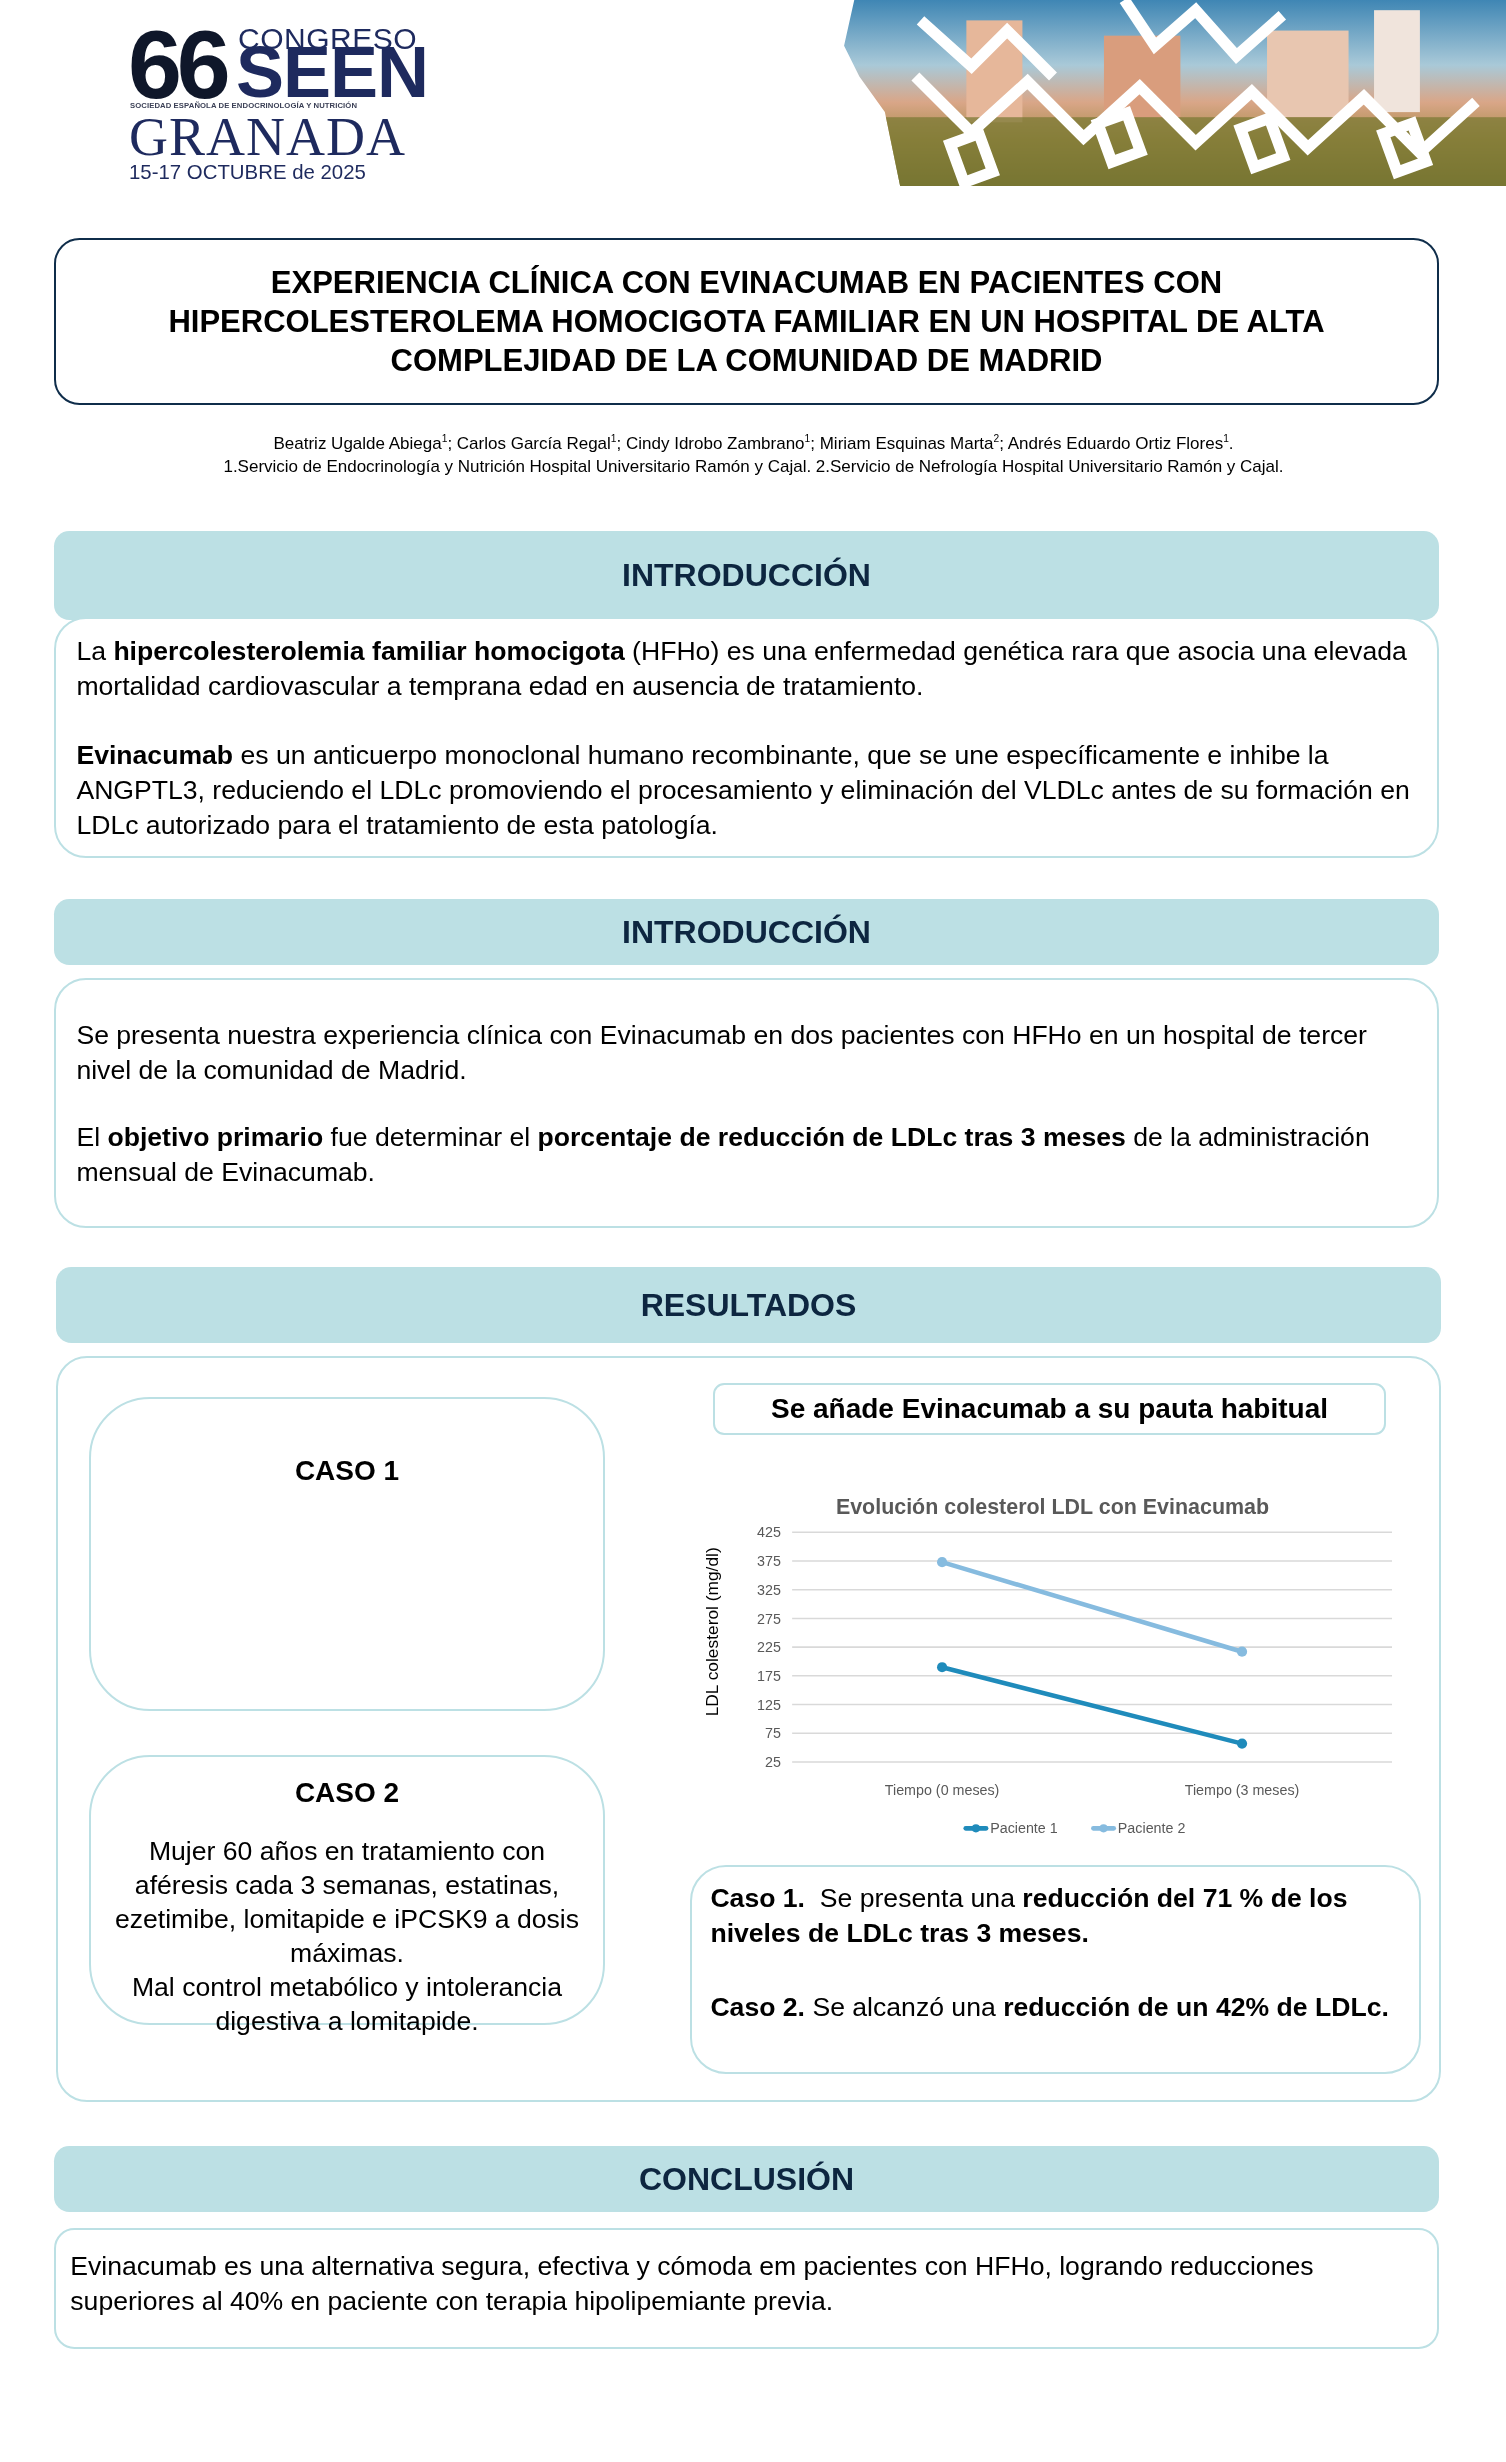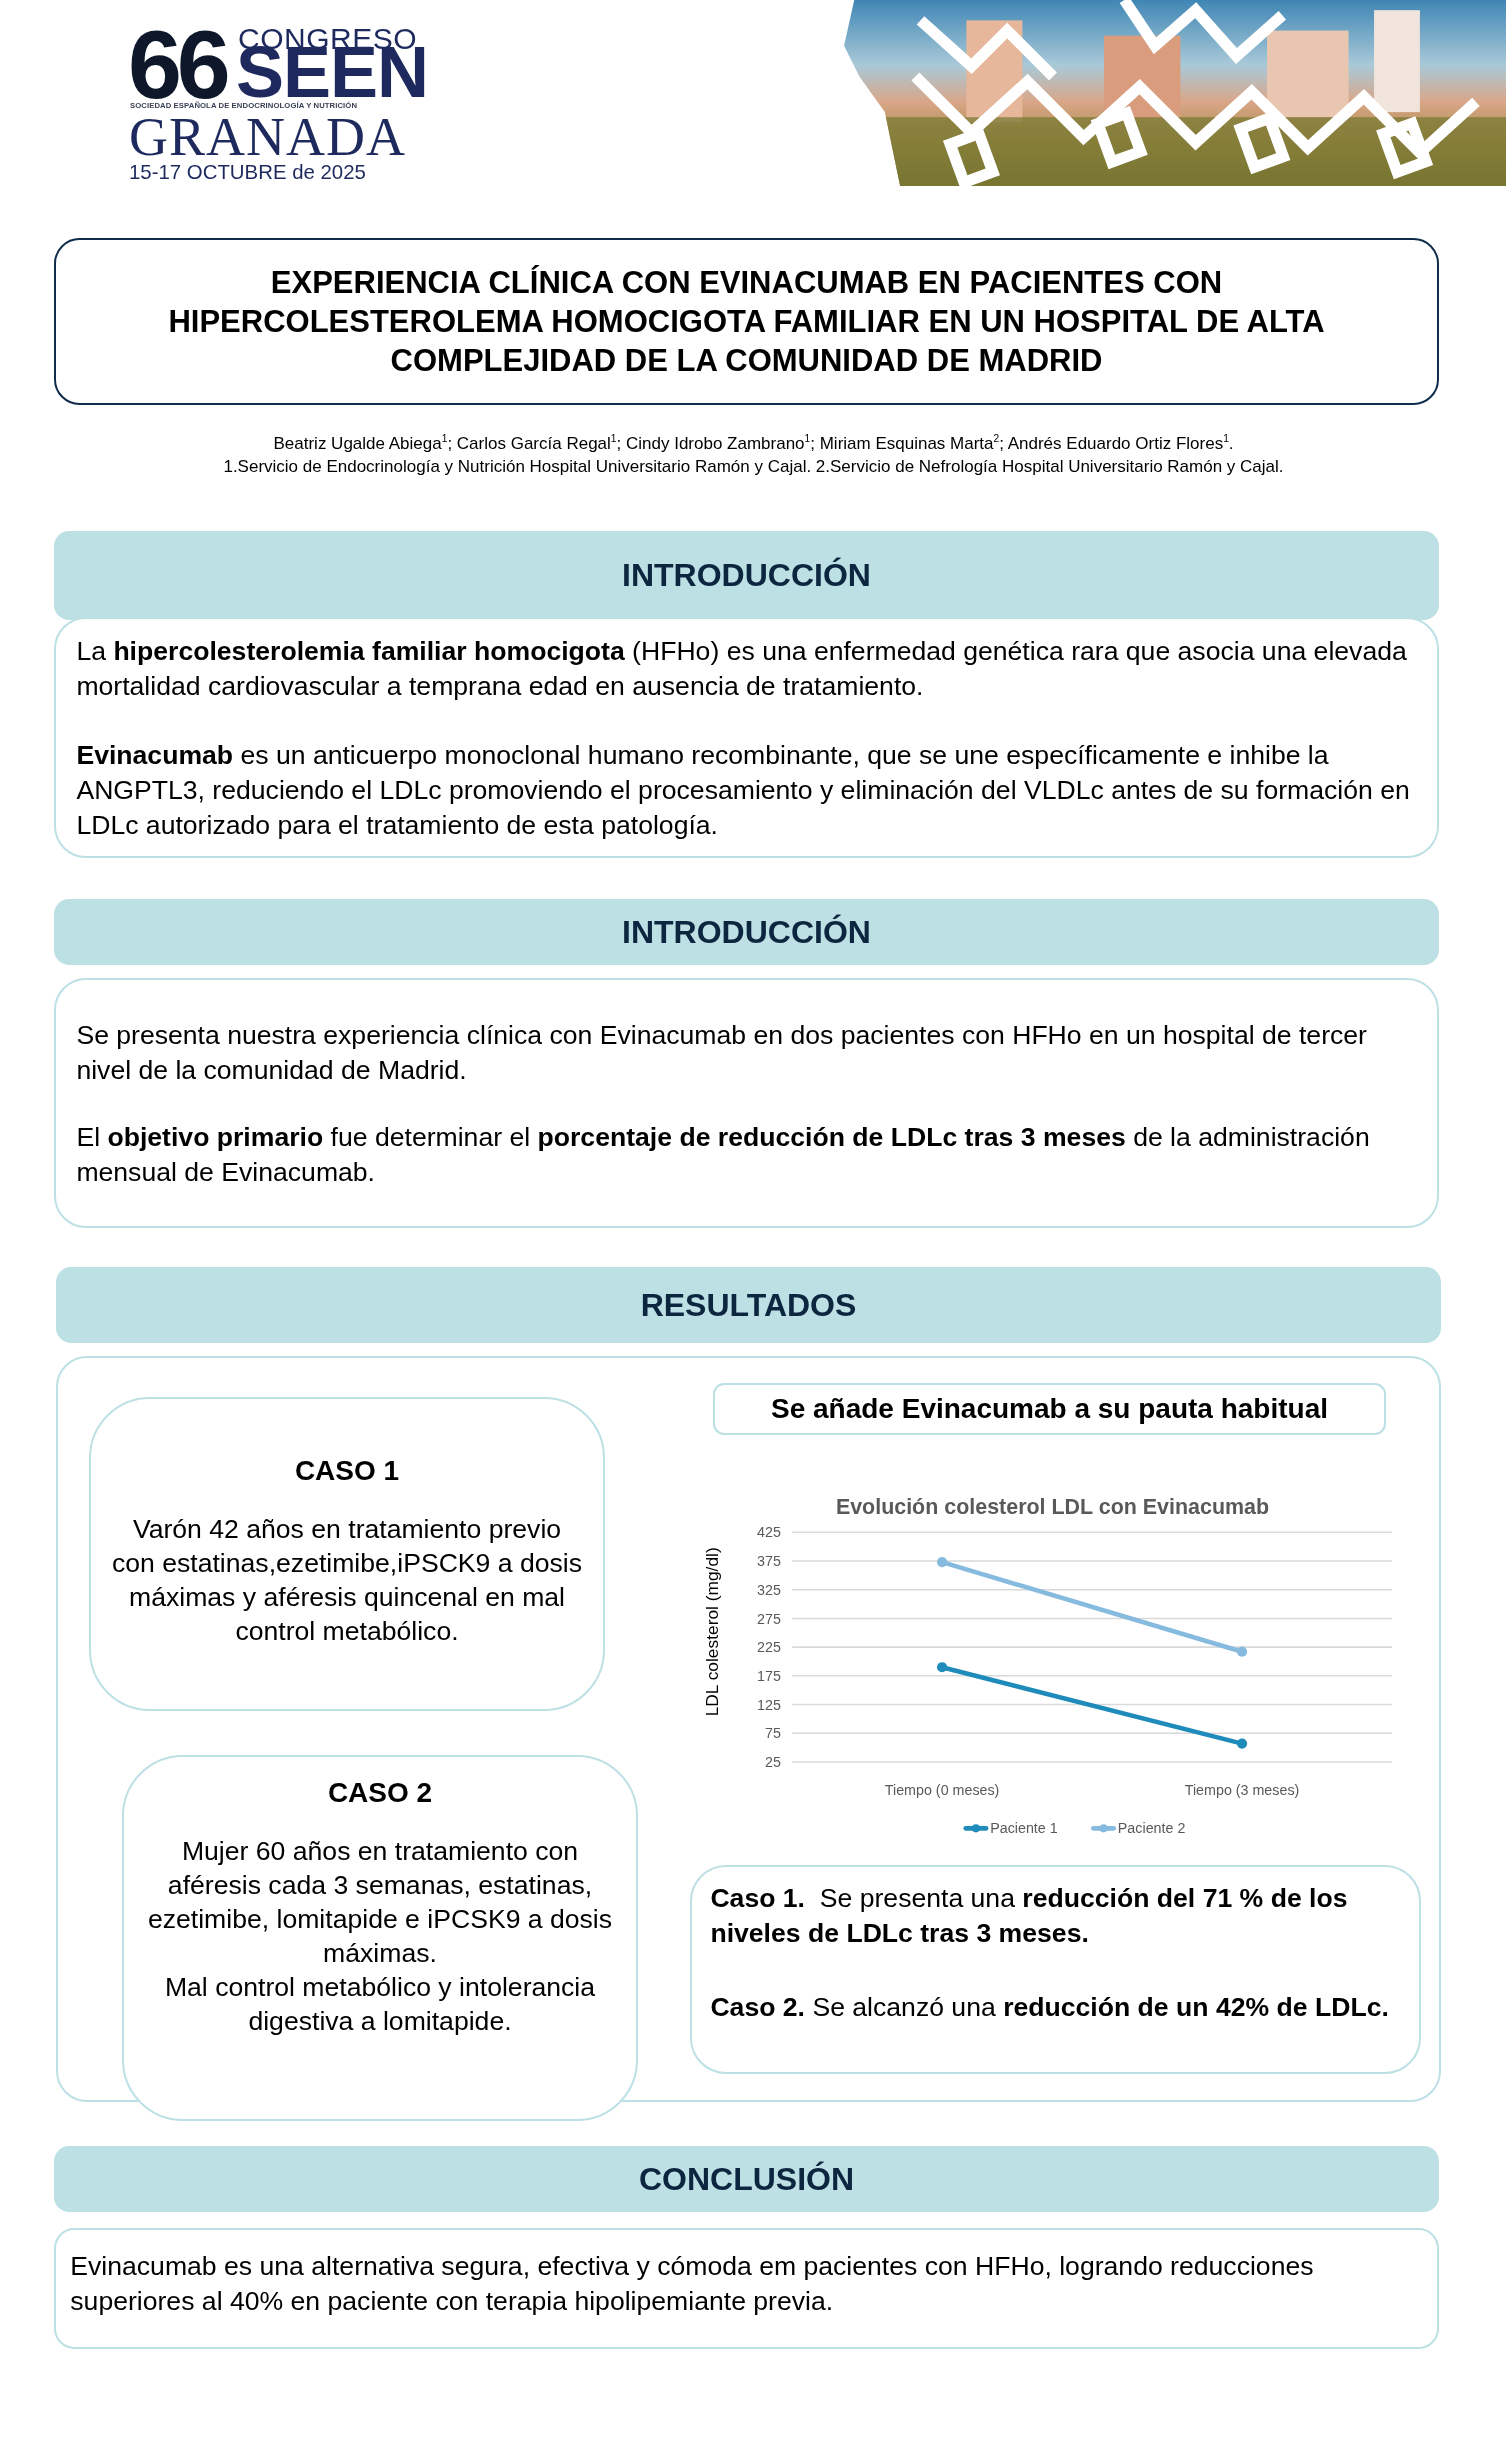--- a/index.html
+++ b/index.html
@@ -131,24 +131,23 @@
   <p class="para" style="top:140px;margin:0;"><span>El </span><b>objetivo primario</b><span> fue determinar el </span><b>porcentaje de reducción de LDLc tras 3 meses</b><span> de la administración mensual de Evinacumab.</span></p>
 </div>
 
 <div class="sec-head" style="top:1267px;height:76px;left:56px;">
   <h2>RESULTADOS</h2>
 </div>
 <div class="sec-body" style="top:1356px;height:746px;left:56px;border-radius:31px;"></div>
 
 <div class="case-box" style="top:1397px;height:314px;">
   <div class="case-title" style="margin-top:56px;">CASO 1</div>
-  <div class="case-text">Varón 42 años en tratamiento previo con estatinas,ezetimibe,iPSCK9 a dosis máximas y aféresis quincenal en mal control metabólico.</div>
-</div>
-
-<div class="case-box" style="top:1755px;height:366px;margin-left:33px;">
+</div>
+
+<div class="case-box" style="top:1755px;height:270px;">
   <div class="case-title" style="margin-top:20.4px;">CASO 2</div>
   <div class="case-text" style="margin-top:25.5px;">
     <div>Mujer 60 años en tratamiento con aféresis cada 3 semanas, estatinas, ezetimibe, lomitapide e iPCSK9 a dosis máximas.</div>
     <div>Mal control metabólico y intolerancia digestiva a lomitapide.</div>
   </div>
 </div>
 
 <div id="pill" class="abs">Se añade Evinacumab a su pauta habitual</div>
 
 <svg id="chart" class="abs" viewBox="0 0 1380 760">

